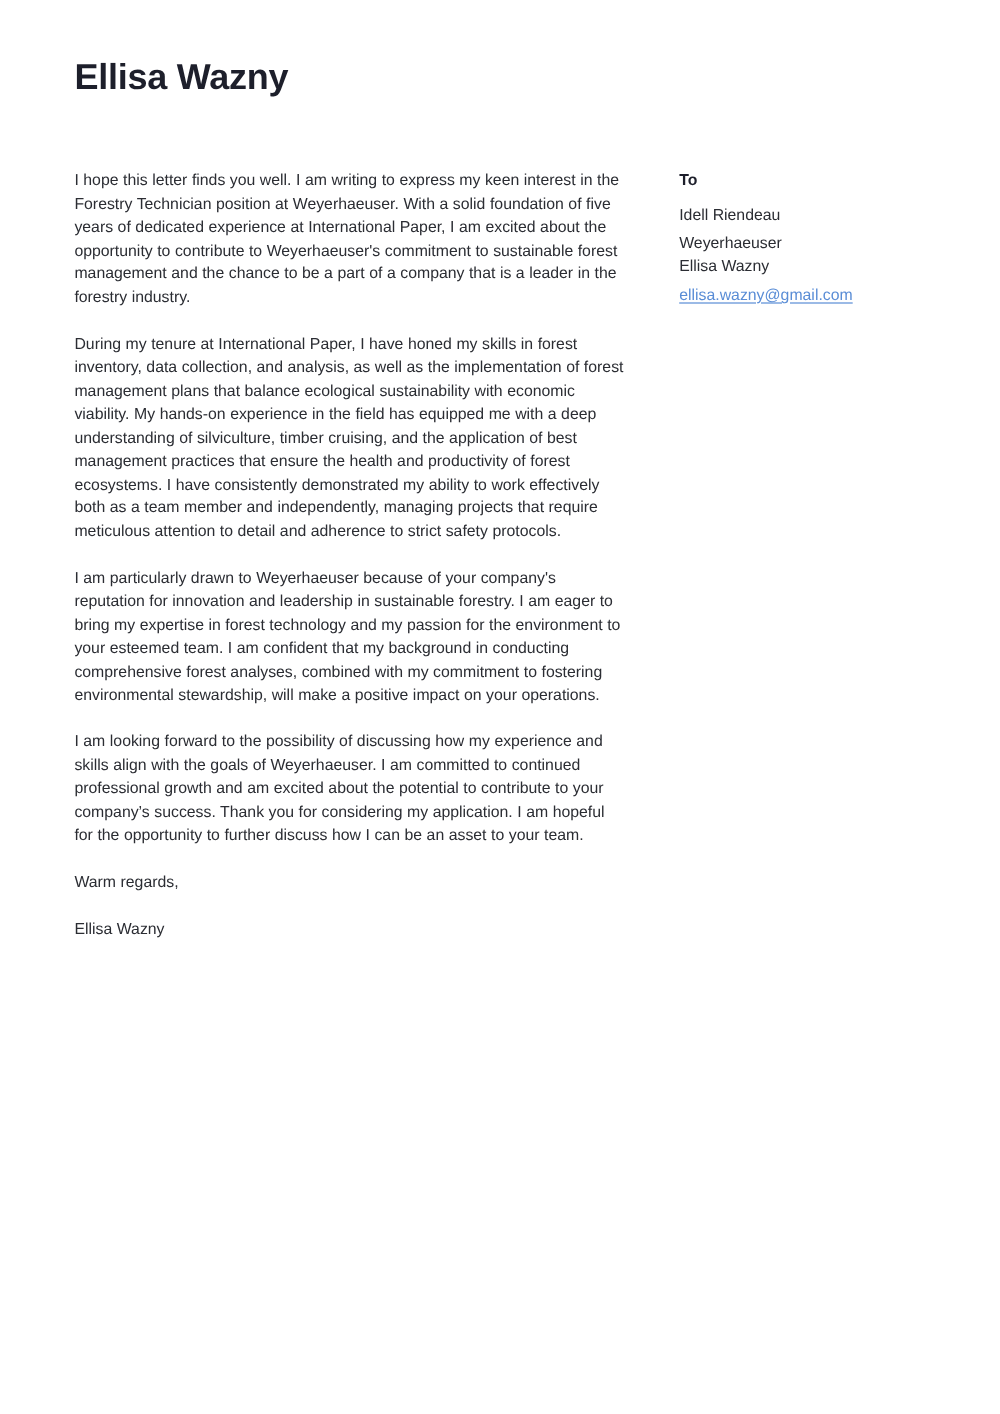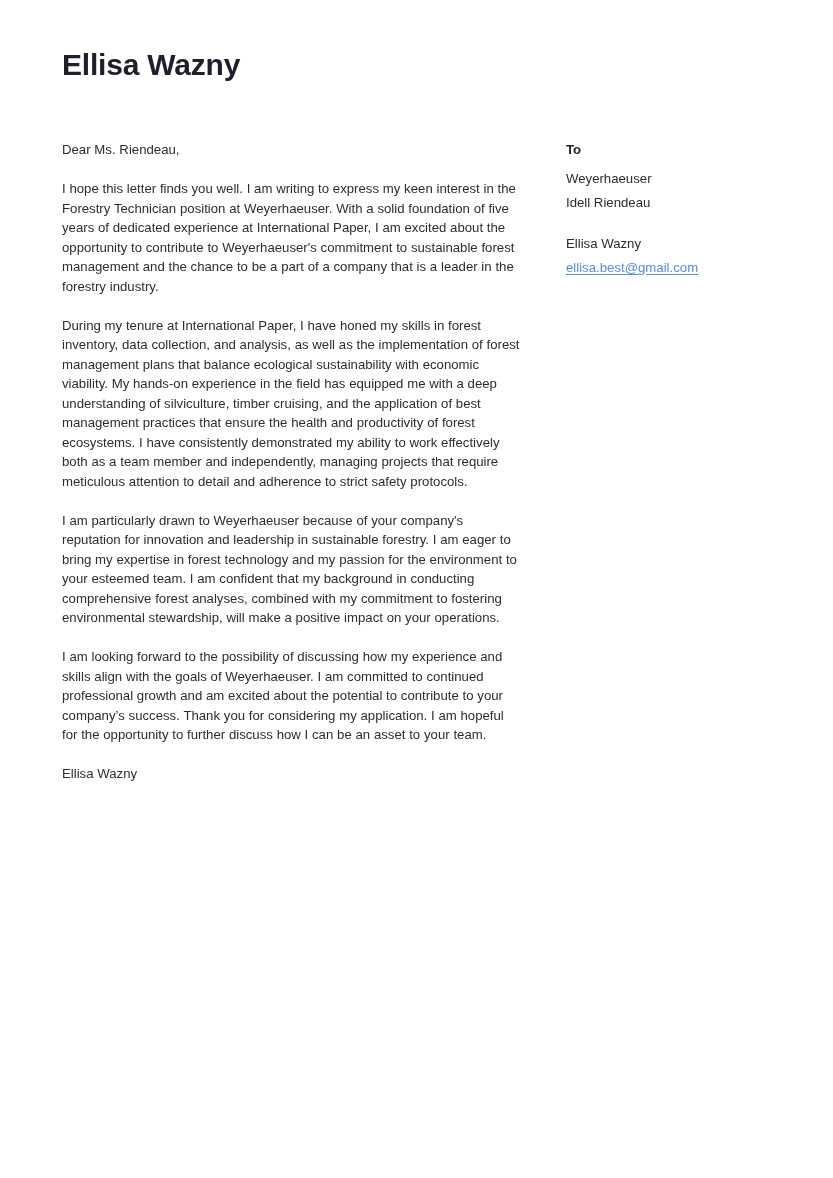--- a/index.html
+++ b/index.html
@@ -82,21 +82,20 @@
     color: #2b2d33;
     margin: 0 0 19.5px 0;
     text-align: left;
     word-spacing: 0.1px;
   }
   .letter-paragraph:last-child { margin-bottom: 0; }
   .signature-name { margin-bottom: 0; }
 
   
   .sidebar-block {
-    margin-bottom: 22px;
   }
   .sidebar-block:last-child { margin-bottom: 0; }
 
   .sidebar-heading {
     font-size: 13.2px;
     font-weight: 700;
     color: #1d1f2b;
     line-height: 19px;
     margin: 0 0 10px 0;
   }
@@ -127,44 +126,44 @@
 <div class="page">
 
   <div class="header">
     <h1 class="candidate-name">Ellisa Wazny</h1>
   </div>
 
   <div class="content">
 
     <div class="letter-column">
 
-      <p class="salutation">Dear Ms. Riendeau,</p>
 
       <p class="letter-paragraph">I hope this letter finds you well. I am writing to express my keen interest in the Forestry Technician position at Weyerhaeuser. With a solid foundation of five years of dedicated experience at International Paper, I am excited about the opportunity to contribute to Weyerhaeuser's commitment to sustainable forest management and the chance to be a part of a company that is a leader in the forestry industry.</p>
 
       <p class="letter-paragraph">During my tenure at International Paper, I have honed my skills in forest inventory, data collection, and analysis, as well as the implementation of forest management plans that balance ecological sustainability with economic viability. My hands-on experience in the field has equipped me with a deep understanding of silviculture, timber cruising, and the application of best management practices that ensure the health and productivity of forest ecosystems. I have consistently demonstrated my ability to work effectively both as a team member and independently, managing projects that require meticulous attention to detail and adherence to strict safety protocols.</p>
 
       <p class="letter-paragraph">I am particularly drawn to Weyerhaeuser because of your company's reputation for innovation and leadership in sustainable forestry. I am eager to bring my expertise in forest technology and my passion for the environment to your esteemed team. I am confident that my background in conducting comprehensive forest analyses, combined with my commitment to fostering environmental stewardship, will make a positive impact on your operations.</p>
 
       <p class="letter-paragraph">I am looking forward to the possibility of discussing how my experience and skills align with the goals of Weyerhaeuser. I am committed to continued professional growth and am excited about the potential to contribute to your company’s success. Thank you for considering my application. I am hopeful for the opportunity to further discuss how I can be an asset to your team.</p>
 
+      <p class="closing-line">Warm regards,</p>
 
       <p class="signature-name">Ellisa Wazny</p>
     </div>
 
     <div class="sidebar-column">
 
       <div class="sidebar-block">
         <div class="sidebar-heading">To</div>
+        <div class="sidebar-item">Idell Riendeau</div>
         <div class="sidebar-item">Weyerhaeuser</div>
-        <div class="sidebar-item">Idell Riendeau</div>
       </div>
 
       <div class="sidebar-block">
         <div class="sidebar-item">Ellisa Wazny</div>
         <div class="sidebar-item">
-          <a class="sidebar-email" href="#">ellisa.best@gmail.com</a>
+          <a class="sidebar-email" href="#">ellisa.wazny@gmail.com</a>
         </div>
       </div>
 
     </div>
   </div>
 </div>
 
 </body></html>

